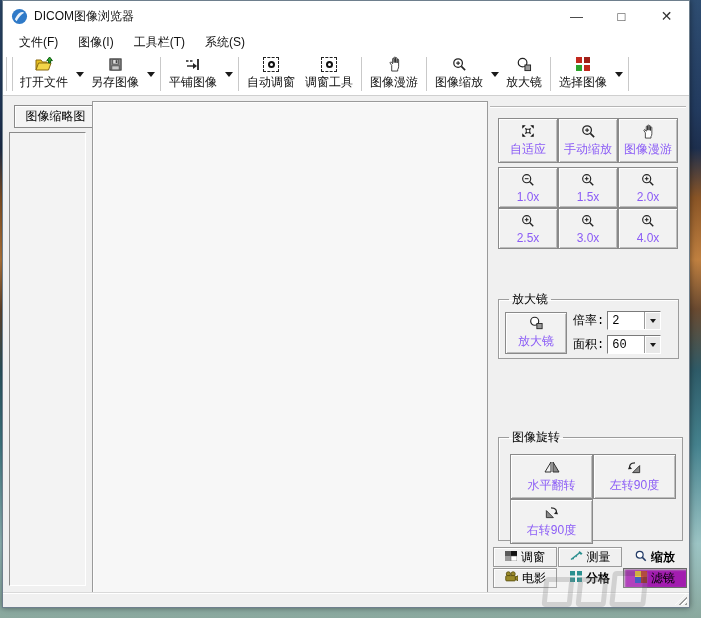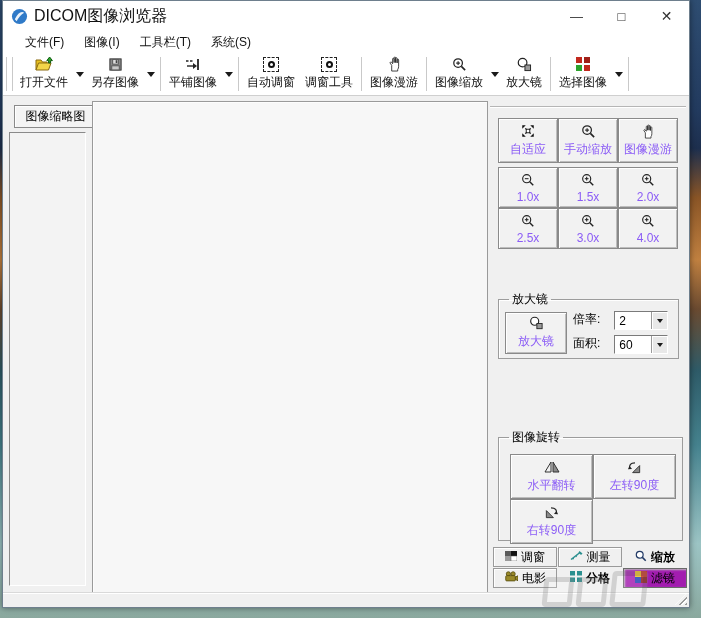--- a/index.html
+++ b/index.html
@@ -18,29 +18,29 @@
   .window {
     position:absolute; left:2px; top:0; width:688px; height:608px;
     background:#f0f0f0; border:1px solid #6e7f8d; overflow:hidden;
     box-shadow: 0 0 6px rgba(0,0,0,.45);
   }
 
   
   .titlebar { position:absolute; left:0; top:0; width:100%; height:30px;
     background:#ffffff; display:flex; align-items:center; }
   .app-icon { width:17px; height:17px; margin-left:8px; flex:0 0 auto; }
-  .title-text { margin-left:6px; font-size:16px; color:#111; }
+  .title-text { margin-left:6px; font-size:12px; color:#111; }
   .win-controls { margin-left:auto; display:flex; height:100%; }
   .win-btn { width:45px; height:100%; display:flex; align-items:center;
     justify-content:center; font-size:13px; color:#333; cursor:default; }
   .win-btn.close { font-size:14px; }
 
   
   .menubar { position:absolute; left:0; top:30px; width:100%; height:22px;
-    background:#ffffff; display:flex; align-items:center; padding-left:12px; }
+    background:#ffffff; display:flex; align-items:center; padding-left:6px; }
   .menu-item { padding:2px 10px; color:#111; }
 
   
   .toolbar { position:absolute; left:0; top:52px; width:110%; height:43px;
     background:#ffffff; border-bottom:1px solid #cfcfcf;
     display:flex; align-items:stretch; }
   .grip { width:0; border-left:1px solid #c9c9c9; border-right:1px solid #ffffff;
     margin:4px 1px 4px 3px; }
   .tbtn { display:flex; flex-direction:column; align-items:center;
     justify-content:flex-end; padding:3px 5px 4px; gap:2px; min-width:40px; }
@@ -93,21 +93,21 @@
 
   fieldset.grp { position:absolute; border:1px solid #9c9c9c;
     box-shadow: inset 1px 1px 0 #fff; padding:2px 6px; background:transparent; }
   fieldset.grp legend { font-size:12px; padding:0 3px; margin-left:4px; color:#000; }
   .grp-mag { left:495px; top:290px; width:181px; height:68px; }
   .grp-rot { left:495px; top:396px; width:181px; height:112px;margin-top:32px; }
 
   .mag-inner { display:flex; align-items:center; gap:6px; padding-top:1px; }
   .mag-btn { width:62px; height:42px; }
   .mag-rows { display:flex; flex-direction:column; gap:5px; }
-  .mag-row { display:flex; gap:14px; }
+  .mag-row { display:flex; align-items:center; gap:3px;font-family:Liberation Mono, monospace; }
   .mag-row .lbl { font-size:12px; white-space:nowrap; }
   .combo { width:54px; height:19px; background:#ffffff; border:1px solid;
     border-color:#7a7a7a #ffffff #ffffff #7a7a7a; display:flex; align-items:center; }
   .combo .val { flex:1; padding-left:4px; font-size:12px; }
   .combo .cbtn { width:16px; height:100%; background:#e8e8e8;
     border-left:1px solid #9a9a9a; box-shadow: inset 1px 1px 0 #fff;
     display:flex; align-items:center; justify-content:center; }
   .combo .cbtn .caret { border-left-width:3.5px; border-right-width:3.5px;
     border-top-width:4px; }
 

